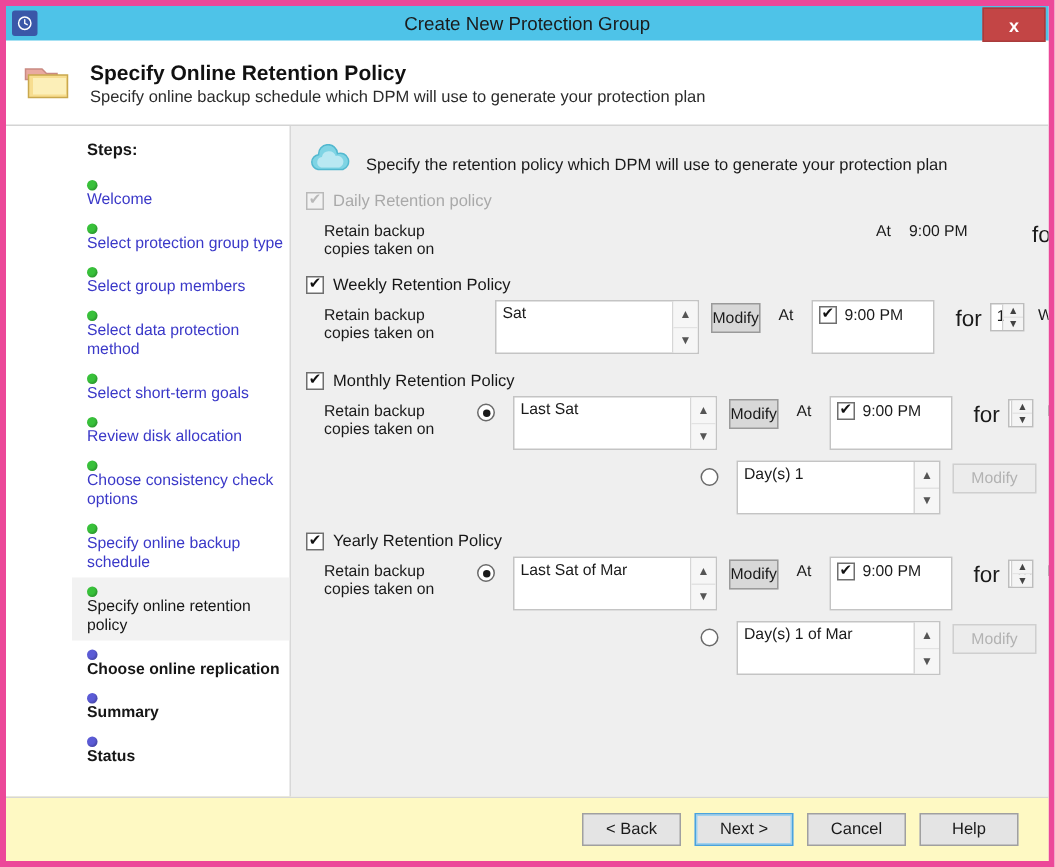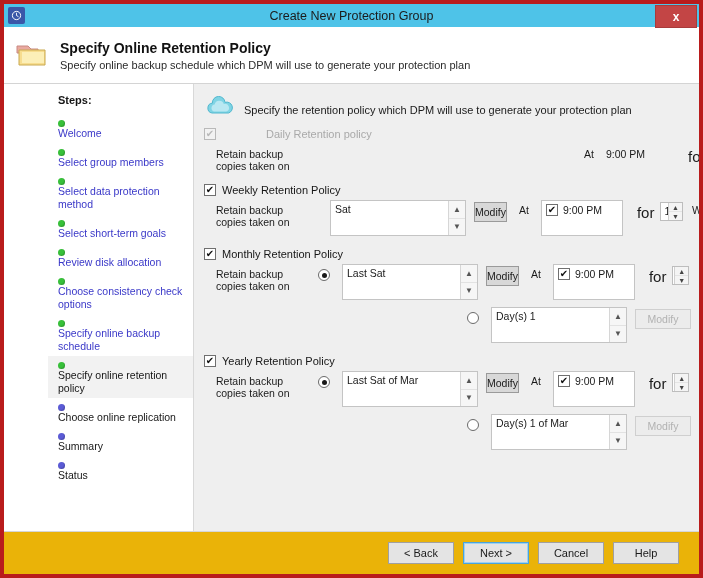--- a/index.html
+++ b/index.html
@@ -6,21 +6,21 @@
   body{
     width:703px;height:578px;overflow:hidden;
     background:#ffffff;
     font-family:"Liberation Sans", sans-serif;
     font-size:11px;color:#1a1a1a;
     -webkit-font-smoothing:antialiased;
   }
   .window{
     position:absolute;left:0;top:0;width:703px;height:578px;
     box-sizing:border-box;
-    border:4px solid #b91c1c;
+    border:4px solid #ec4899;
     background:#ffffff;
     display:flex;flex-direction:column;
   }
   
   .titlebar{
     height:23px;flex:0 0 23px;background:#4ec3e8;position:relative;
     display:flex;align-items:center;
   }
   .app-icon{
     width:17px;height:17px;margin-left:4px;border-radius:2px;
@@ -60,42 +60,42 @@
     line-height:13px;cursor:pointer;flex-direction:column;
   }
   .step.current{background:#f2f2f2;}
   .bullet{
     width:7px;height:7px;border-radius:50%;flex:0 0 7px;margin-top:3px;margin-right:7px;
     background:#38c13a;box-shadow:inset -1px -1px 1px rgba(0,0,0,.18);
   }
   .bullet.pending{background:#5b5bd6;}
   .step-label{font-size:10.5px;color:#3a38c8;}
   .step.current .step-label{color:#161616;}
-  .step.pending .step-label{color:#161616;}
+  .step.pending .step-label{color:#161616;font-weight:bold;}
 
   .content{
     flex:1 1 auto;background:#efefef;position:relative;
     padding:10px 8px 0 8px;box-sizing:border-box;overflow:hidden;
   }
   .intro{display:flex;align-items:flex-end;margin:2px 0 12px 2px;}
   .cloud-icon{width:32px;height:20px;position:relative;flex:0 0 32px;margin-right:8px;}
   .intro-text{font-size:11px;color:#1a1a1a;}
 
   
   .section{position:relative;margin-bottom:2px;}
   .sec-head{display:flex;align-items:center;margin-left:2px;margin-bottom:4px;}
   .cb{
     width:12px;height:12px;box-sizing:border-box;flex:0 0 12px;
     border:1px solid #6f6f6f;background:#ffffff;margin-right:6px;
     display:flex;align-items:center;justify-content:center;
     font-size:10px;line-height:1;color:#111;cursor:pointer;
   }
   .cb.disabled{border-color:#b9b9b9;background:#f2f2f2;color:#b9b9b9;}
   .sec-title{font-size:11px;color:#161616;}
-  .sec-title.disabled{color:#a9a9a9;margin-left:44px;}
+  .sec-title.disabled{color:#a9a9a9;}
 
   .row{display:flex;align-items:flex-start;margin-left:14px;}
   .retain-label{
     width:84px;flex:0 0 84px;font-size:10.5px;line-height:12px;color:#1a1a1a;
     padding-top:4px;
   }
   .radio{
     width:12px;height:12px;border-radius:50%;box-sizing:border-box;flex:0 0 12px;
     border:1px solid #6a6a6a;background:#fff;margin:5px 12px 0 18px;position:relative;cursor:pointer;
   }
@@ -145,21 +145,21 @@
   .sp-arrow{
     flex:1 1 50%;display:flex;align-items:center;justify-content:center;
     font-size:7px;color:#444;background:#f4f4f4;cursor:pointer;line-height:1;
   }
   .sp-arrow:first-child{border-bottom:1px solid #e4e4e4;}
   .unit{font-size:10.5px;color:#1a1a1a;margin:4px 0 0 9px;}
 
   .row2{margin-top:7px;justify-content:flex-end;}
   
   .footer{
-    flex:0 0 43px;background:#eab308;border-top:1px solid #d6d6d6;
+    flex:0 0 43px;background:#fef9c3;border-top:1px solid #d6d6d6;
     display:flex;align-items:center;justify-content:flex-end;padding-right:20px;box-sizing:border-box;
   }
   .fbtn{
     width:66px;height:22px;margin-left:9px;box-sizing:border-box;
     background:#e4e4e4;border:1px solid #a0a0a0;font-size:11px;color:#1a1a1a;
     display:flex;align-items:center;justify-content:center;cursor:pointer;
     font-family:"Liberation Sans", sans-serif;
   }
   .fbtn.focus{border:1px solid #4aa3dd;box-shadow:0 0 0 1px #9fd2f0 inset;}
 </style>
@@ -197,20 +197,24 @@
 
     <div class="sidebar">
       <div class="steps-label">Steps:</div>
 
       <div class="step">
         <span class="bullet"></span>
         <span class="step-label">Welcome</span>
       </div>
       <div class="step">
         <span class="bullet"></span>
+        <span class="step-label">Select protection group type</span>
+      </div>
+      <div class="step">
+        <span class="bullet"></span>
         <span class="step-label">Select group members</span>
       </div>
       <div class="step">
         <span class="bullet"></span>
         <span class="step-label">Select data protection method</span>
       </div>
       <div class="step">
         <span class="bullet"></span>
         <span class="step-label">Select short-term goals</span>
       </div>

